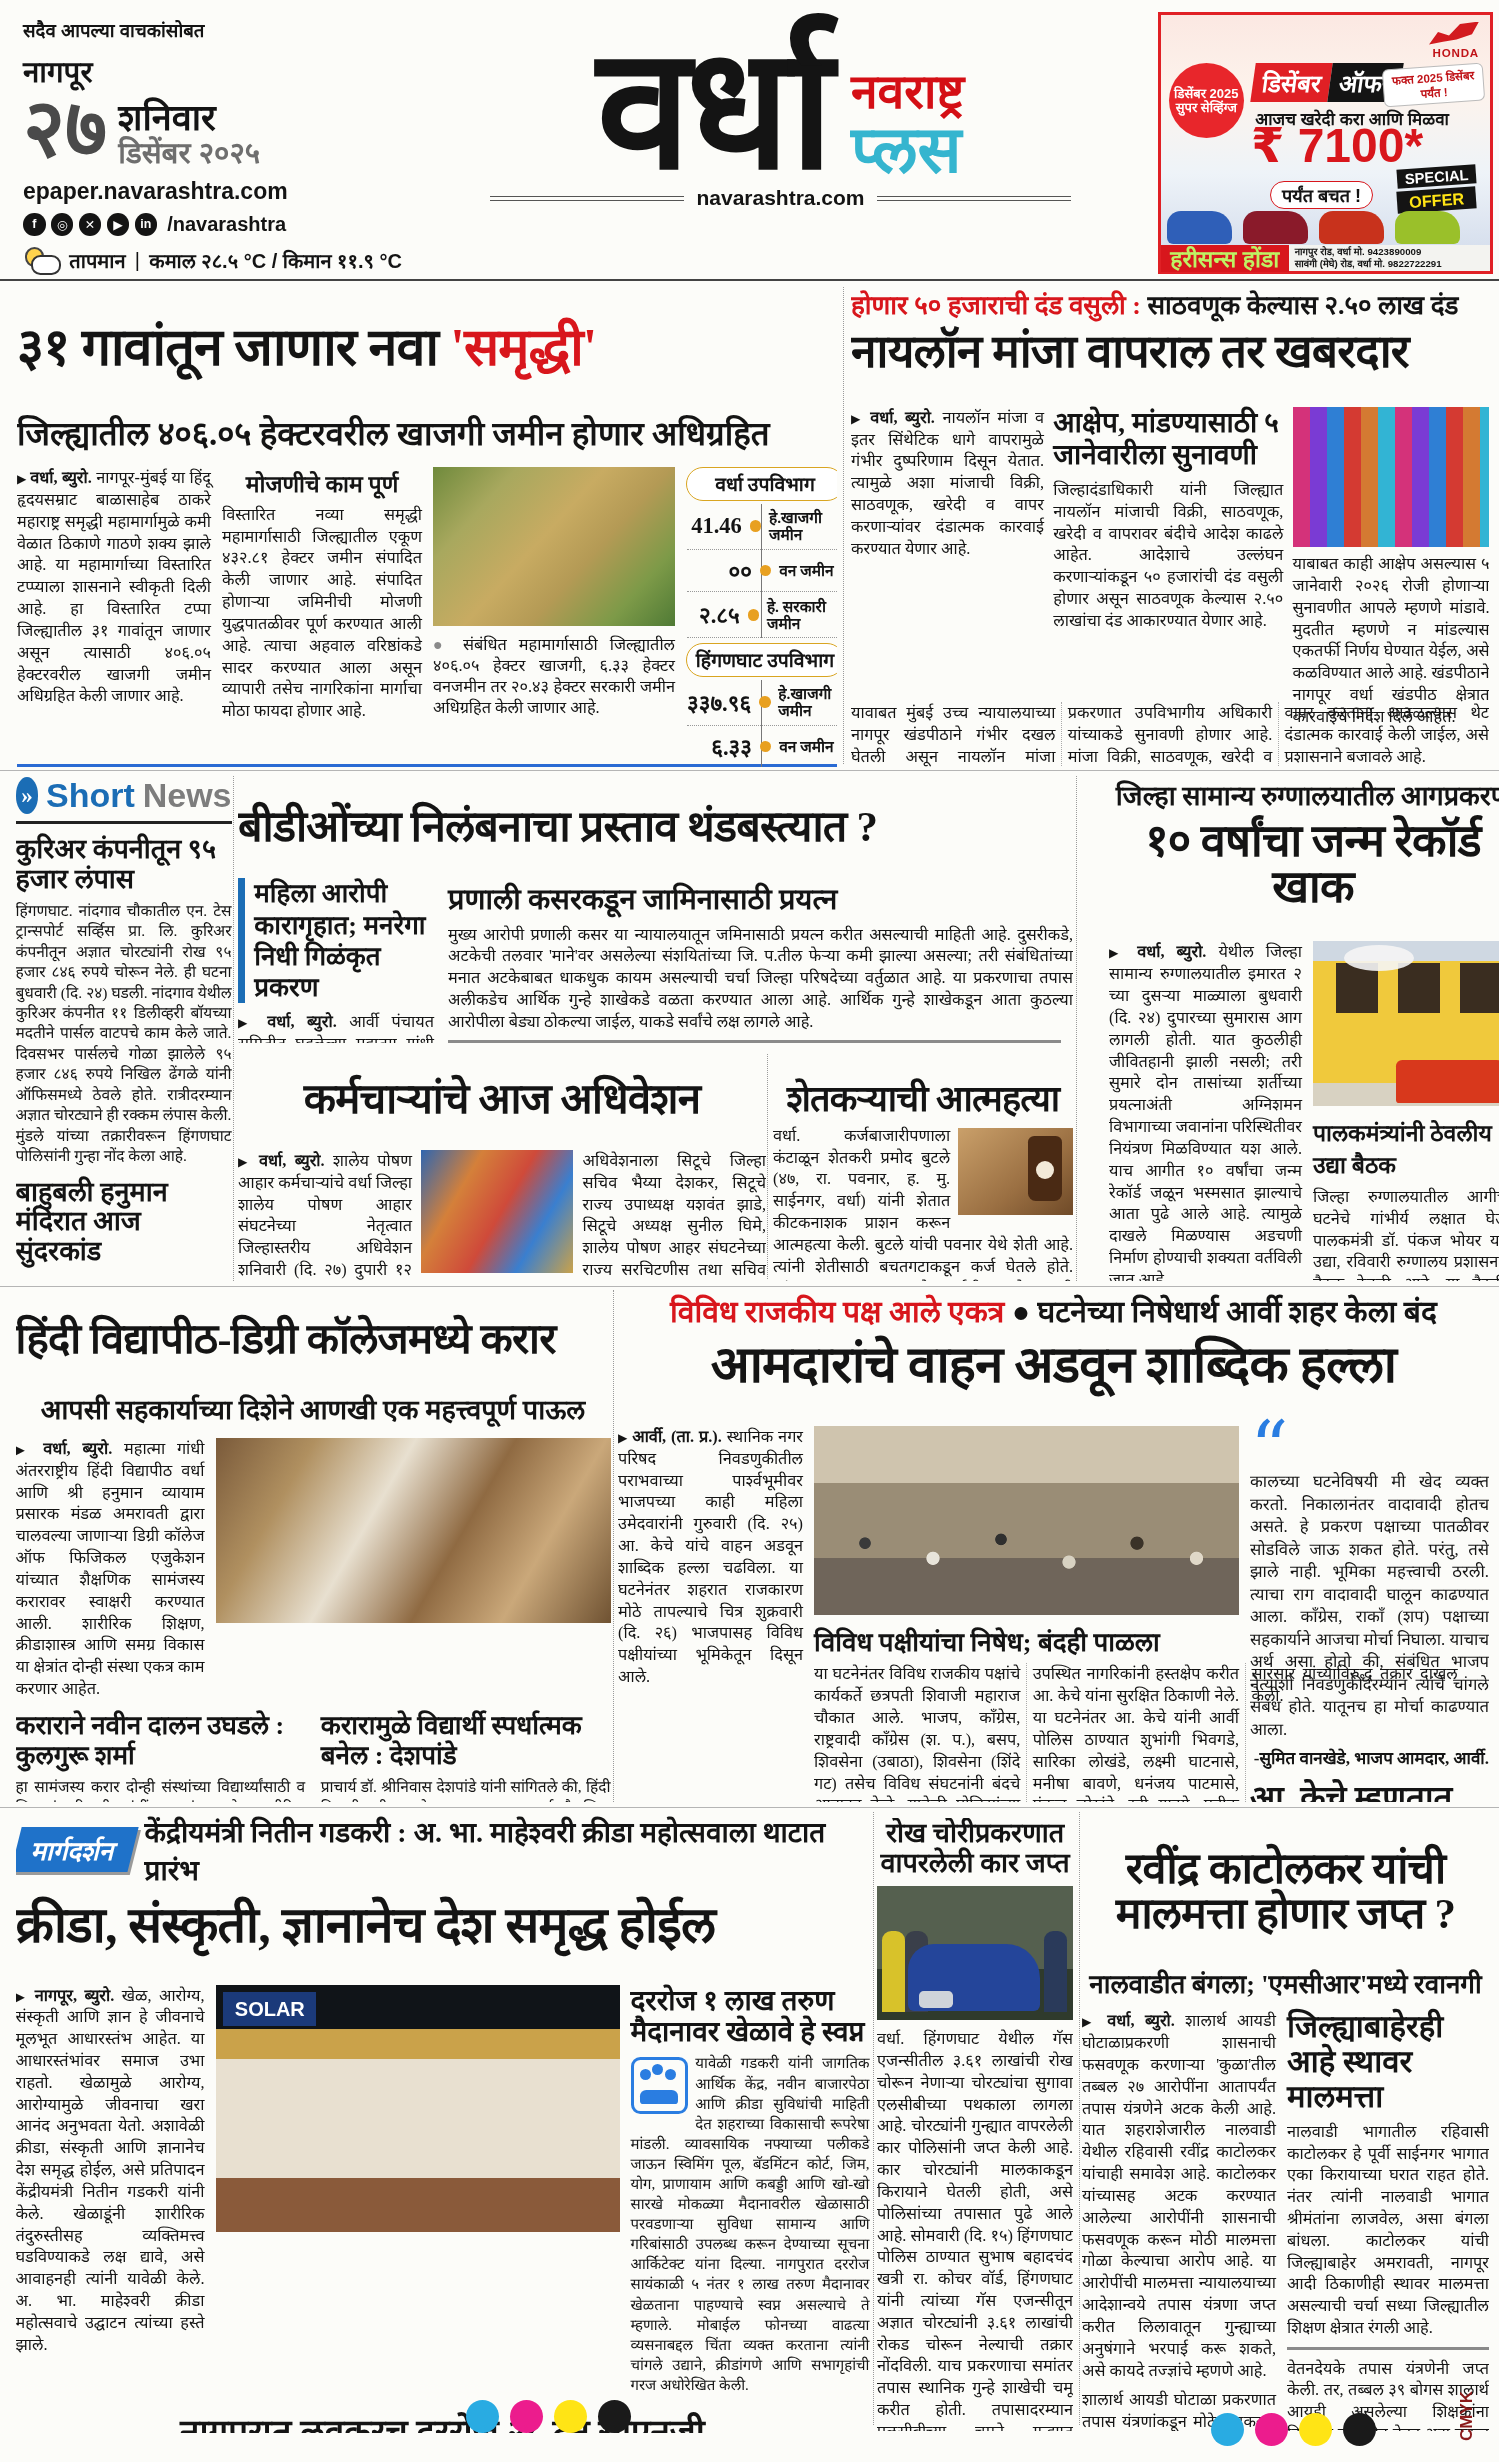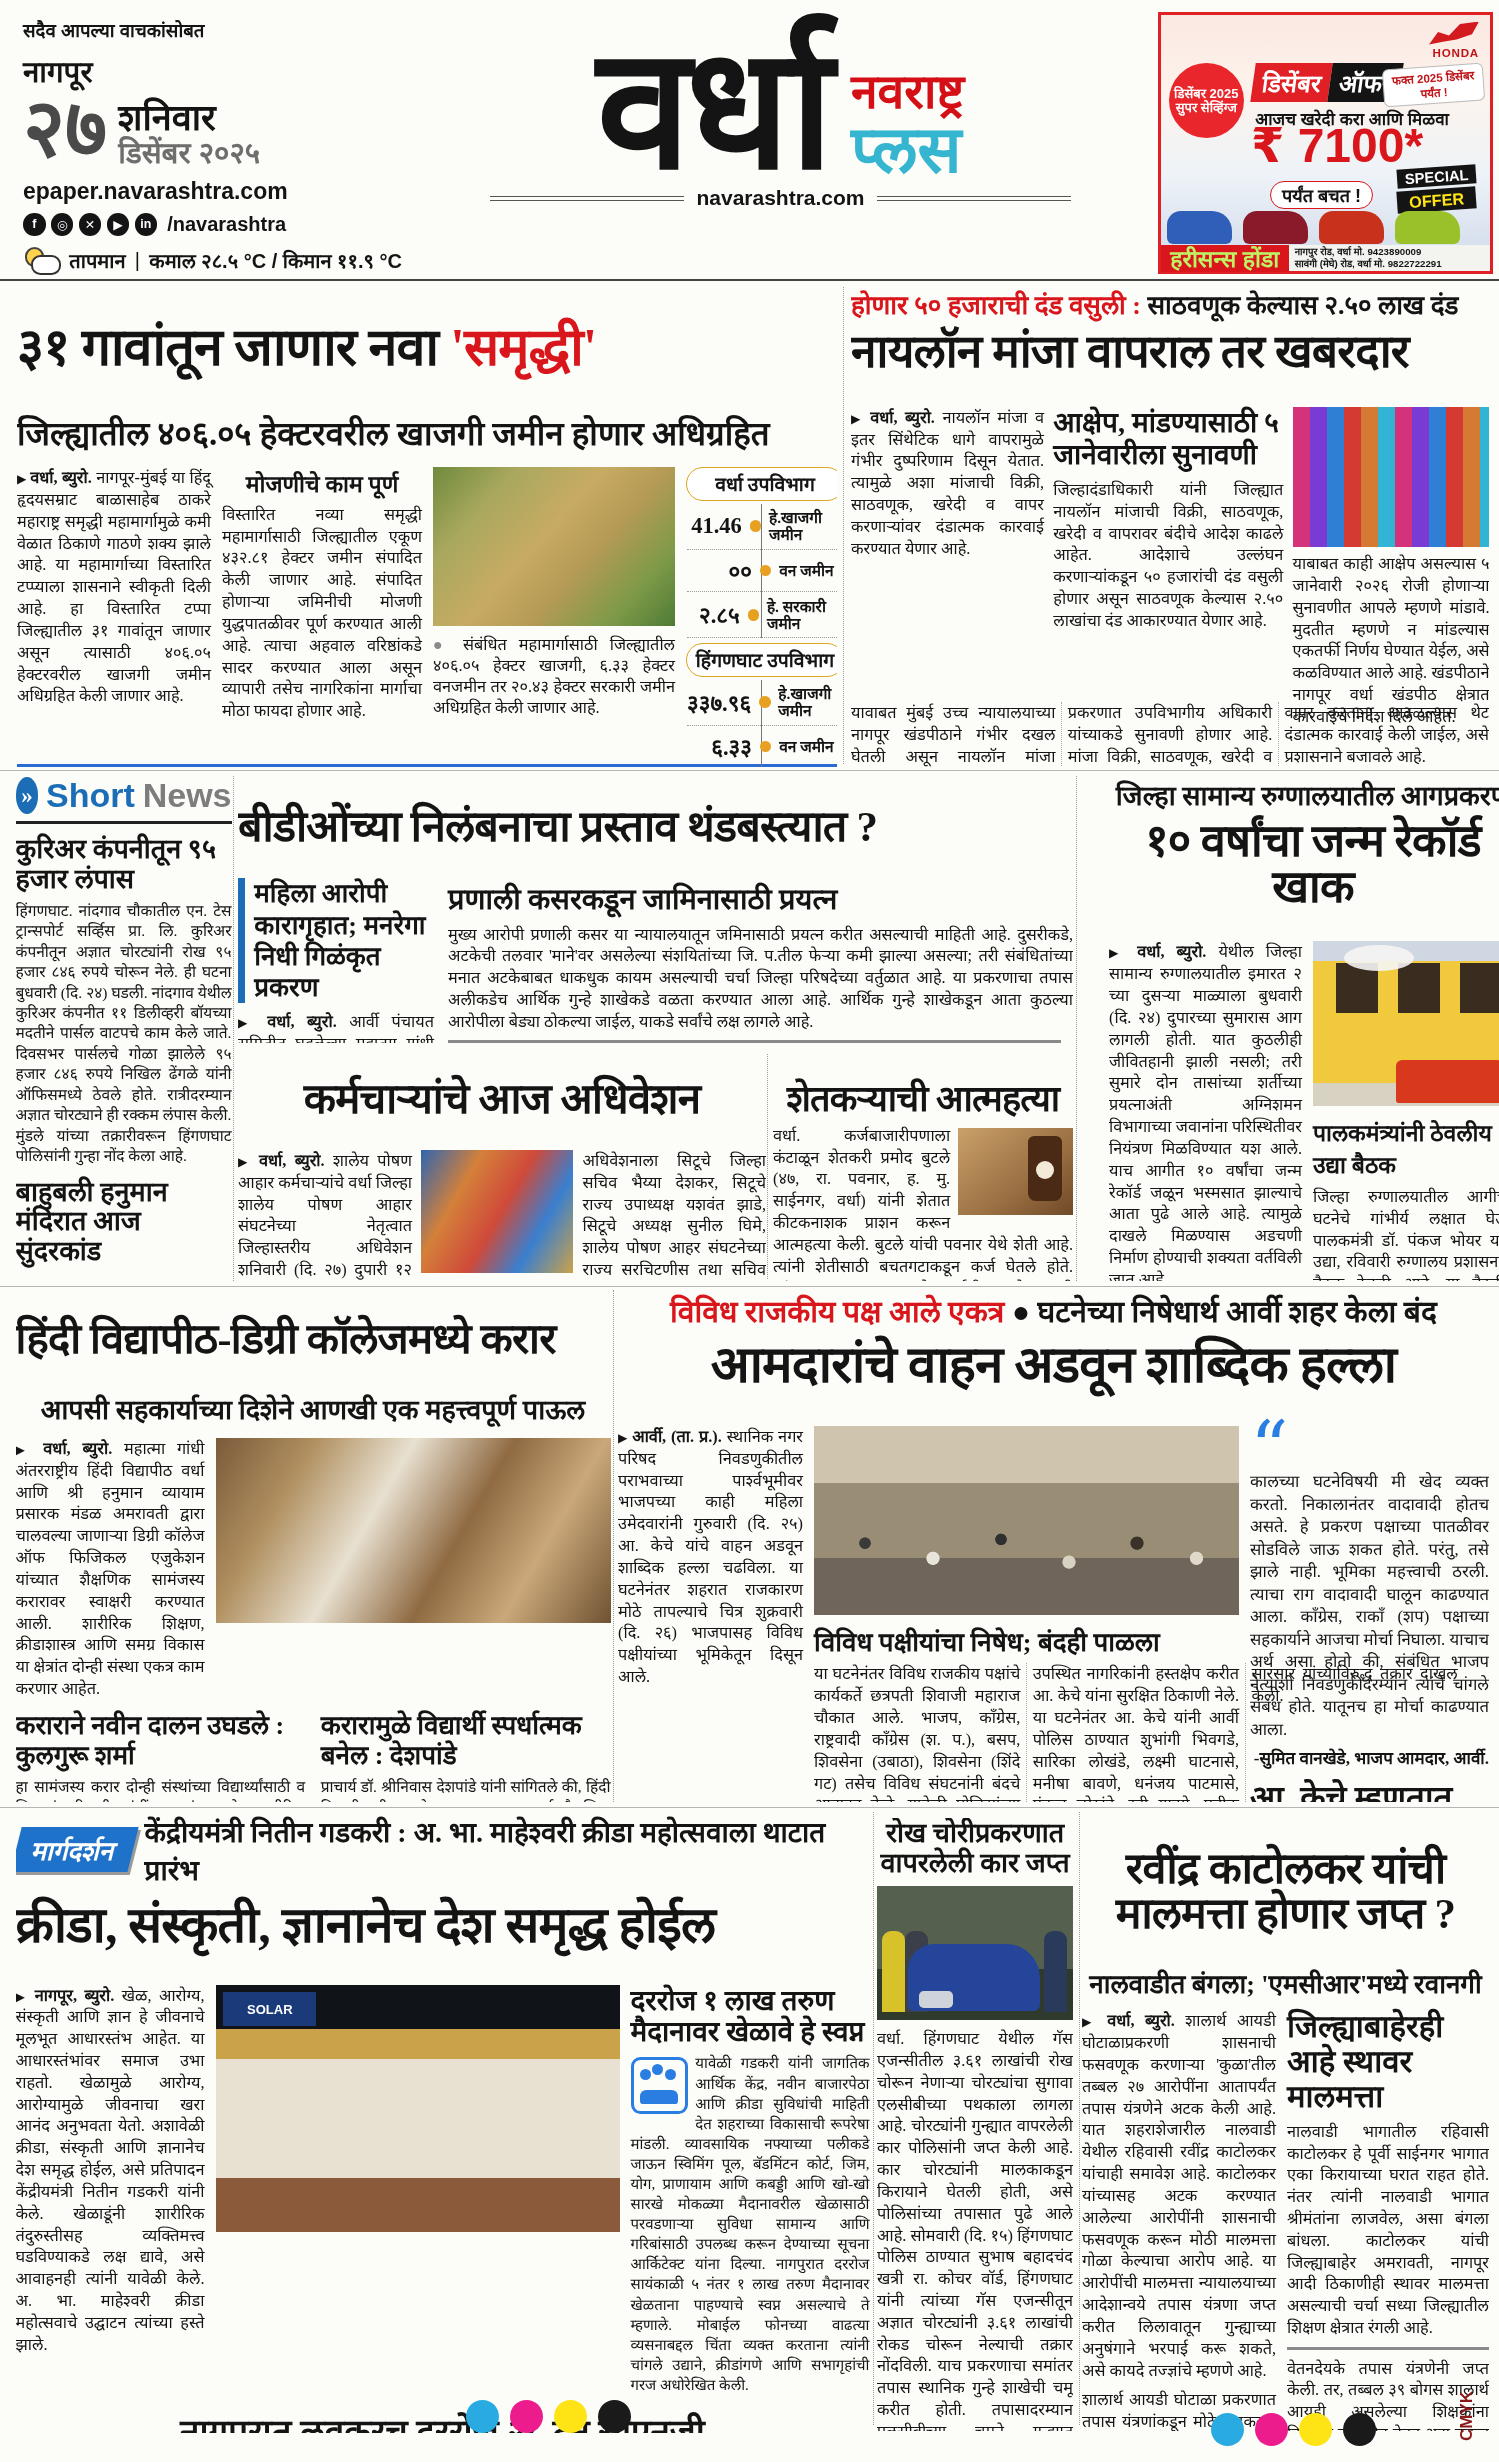--- a/index.html
+++ b/index.html
@@ -180,21 +180,21 @@
   .am-sub2t{font-size:33px;font-weight:800;line-height:1.1;margin:11px 0 6.2px;}
 
   
   #sports{left:15.5px;top:1812px;width:854px;height:621px;}
   .sp-tagrow{display:flex;align-items:center;gap:12.4px;}
   .sp-tag{background:#1f72c9;color:#fff;font-size:26px;font-weight:800;padding:4.7px 17px;transform:skewX(-14deg);box-shadow:3.1px 3.1px 0 #9a9a9a;}
   .sp-kicker{font-size:28px;font-weight:800;}
   .sp-h{font-size:50px;margin-top:11px;}
   .sp-grid{display:grid;grid-template-columns:189px 404px 1fr;gap:11px;margin-top:12.4px;}
   .ph-stage{height:247px;background:linear-gradient(180deg,#101418 0 18%,#caa24a 18% 30%,#e8e0d0 30% 78%,#8a5a3a 78%);position:relative;}
-  .stage-screen{position:absolute;left:7.8px;top:7.8px;width:93px;height:34px;background:#1b3a7a;color:#fff;font-size:13px;font-weight:800;
+  .stage-screen{position:absolute;left:7.8px;top:7.8px;width:93px;height:34px;background:#1b3a7a;color:#fff;font-size:20px;font-weight:800;
      display:flex;align-items:center;justify-content:center;font-family:"Liberation Sans",sans-serif;}
   .sp-sub1t{font-size:28px;font-weight:800;line-height:1.12;margin-bottom:6.2px;}
   .people-icon{float:left;width:51px;height:51px;border:3.1px solid #2a7de1;border-radius:9.3px;margin:3.1px 7.8px 3.1px 0;position:relative;}
   .pi-dot{position:absolute;width:11px;height:11px;border-radius:50%;background:#2a7de1;top:9.3px;}
   .pi-base{position:absolute;left:6.2px;right:6.2px;bottom:6.2px;height:14px;border-radius:6.2px 6.2px 3.1px 3.1px;background:#2a7de1;}
   .sp-sub2t{font-size:35px;font-weight:800;text-align:center;margin:12.4px 0 6.2px;}
 
   
   #car{left:877px;top:1818px;width:196px;height:613px;}
   .car-h{font-size:27px;font-weight:800;line-height:1.12;text-align:center;}

